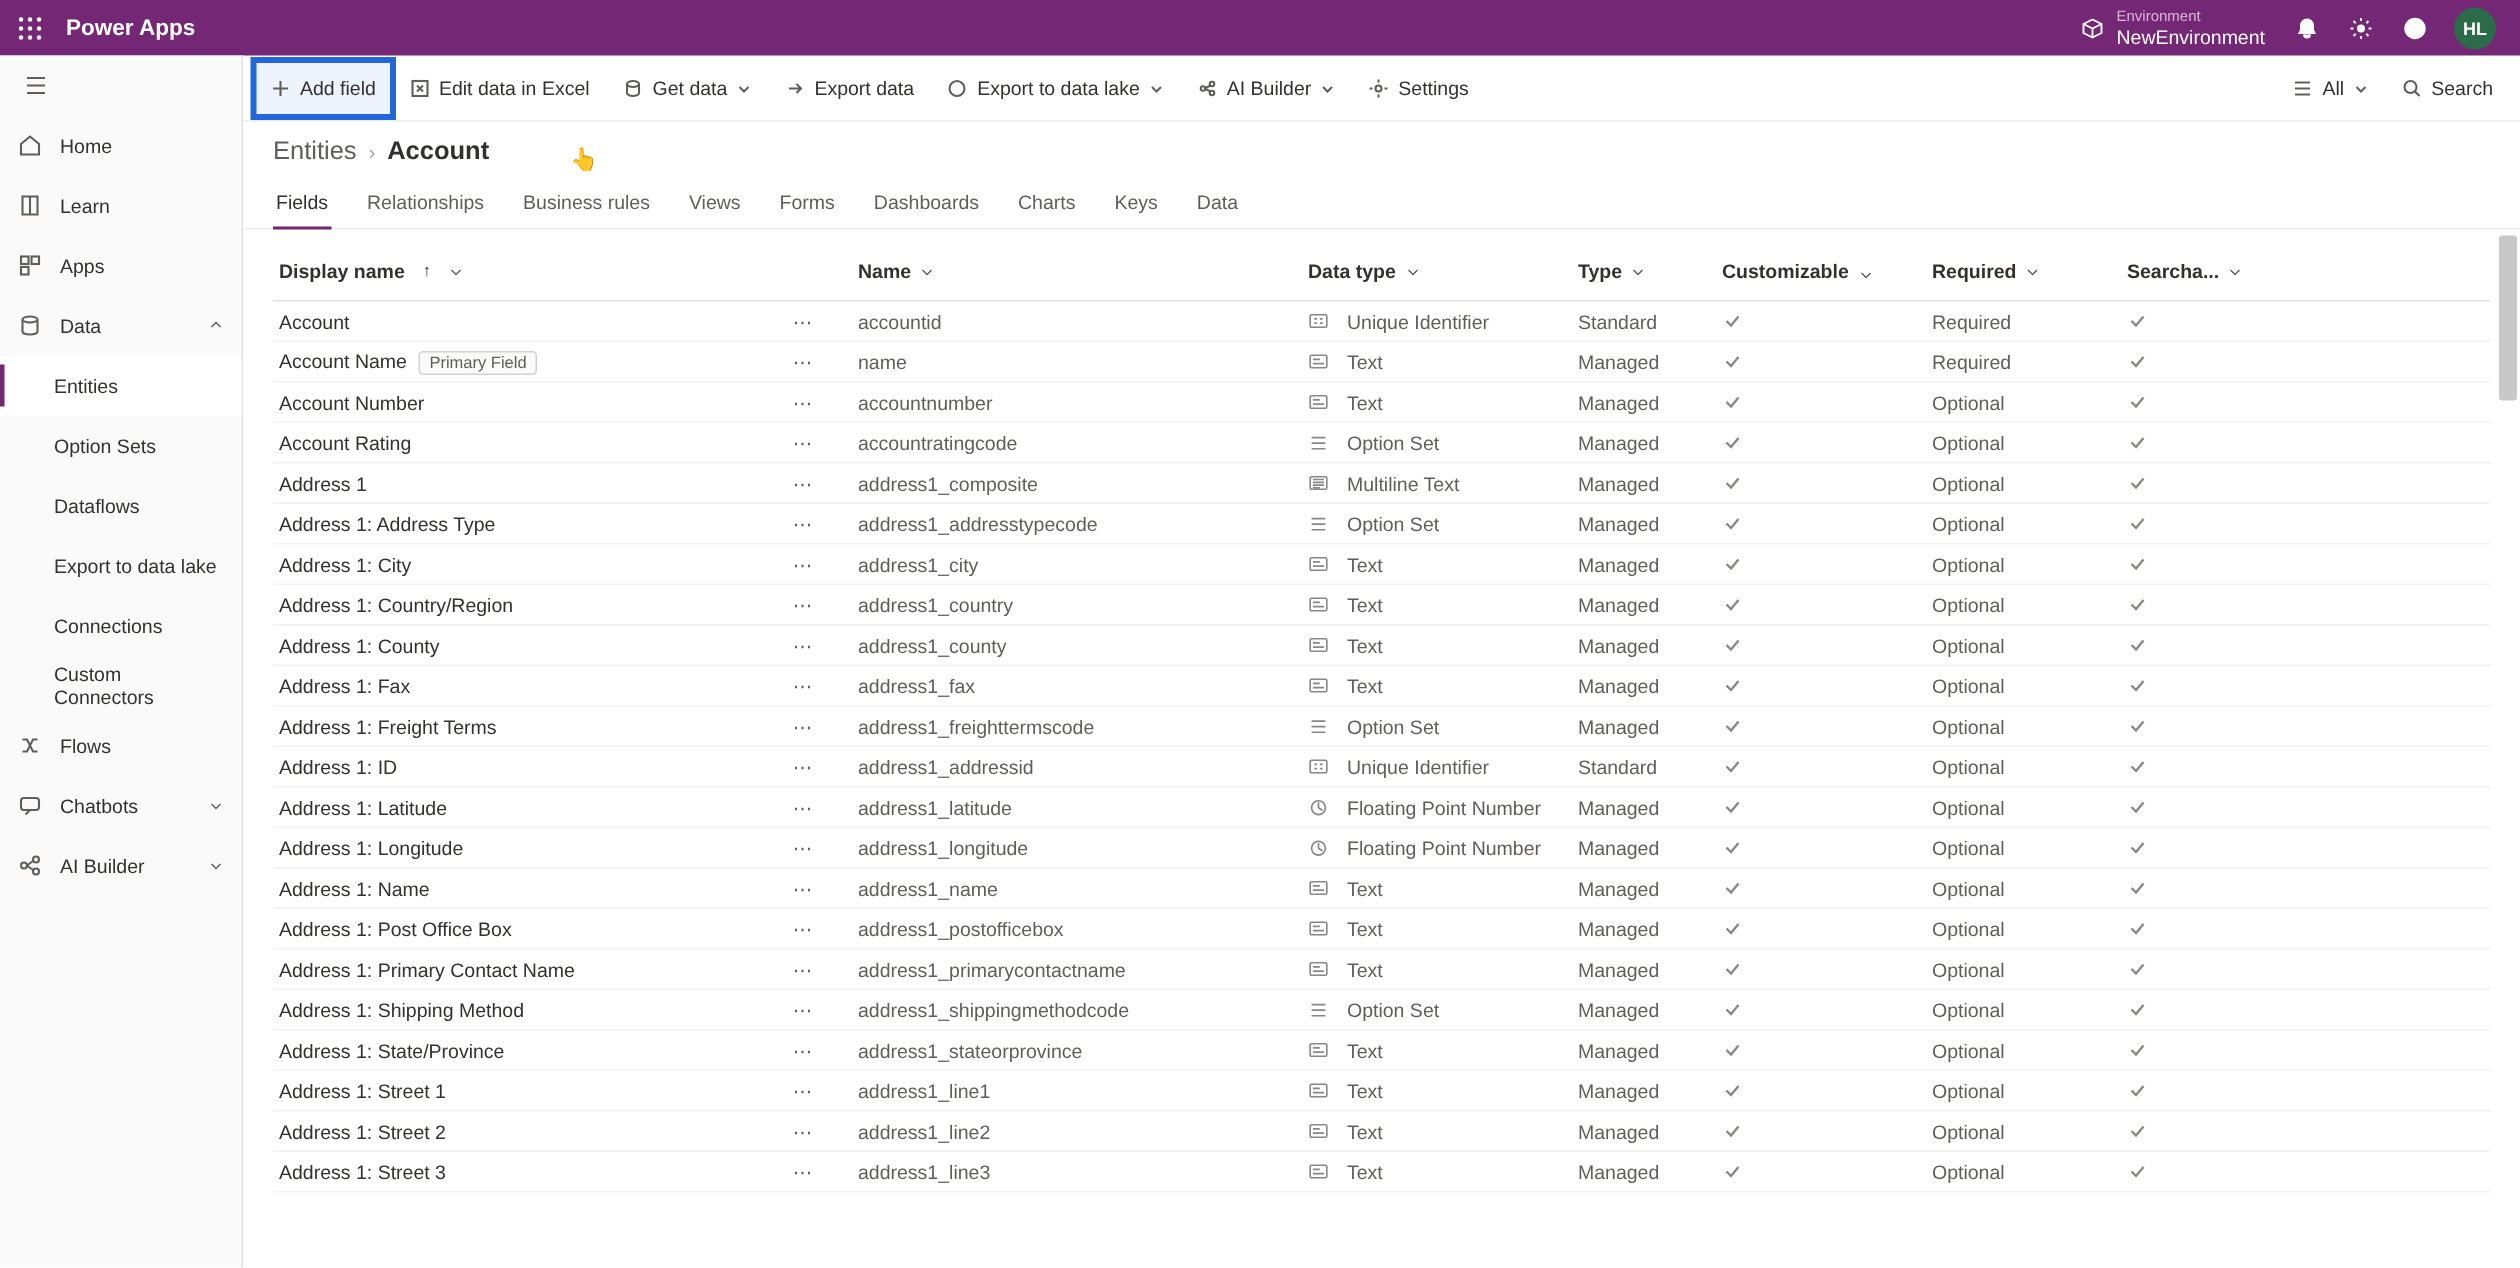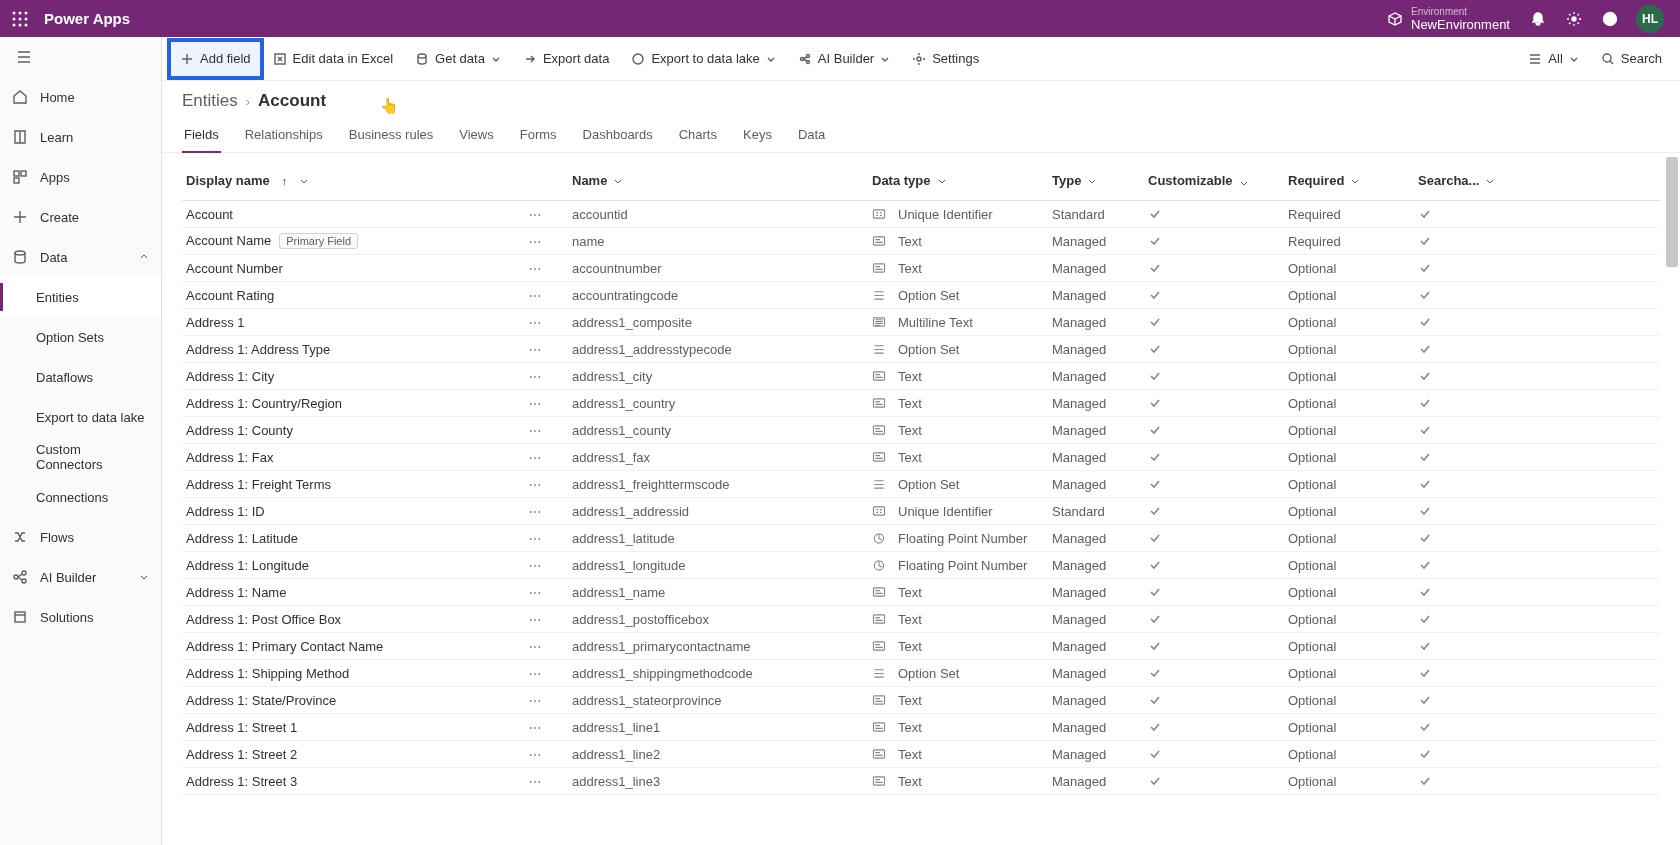--- a/index.html
+++ b/index.html
@@ -140,28 +140,20 @@
             <rect x="2" y="2" width="5" height="5"></rect>
             <rect x="9" y="2" width="5" height="5"></rect>
             <rect x="2" y="9" width="5" height="5"></rect>
           </svg>
         </span>
         <span>Apps</span>
       </div>
     <div class="nav-item">
         <span class="nav-icon">
           <svg width="16" height="16" viewBox="0 0 16 16">
-            <path d="M8 2v12M2 8h12"></path>
-          </svg>
-        </span>
-        <span>Create</span>
-      </div>
-    <div class="nav-item">
-        <span class="nav-icon">
-          <svg width="16" height="16" viewBox="0 0 16 16">
             <ellipse cx="8" cy="4" rx="5" ry="2"></ellipse>
             <path d="M3 4v8c0 1.1 2.2 2 5 2s5-.9 5-2V4"></path>
           </svg>
         </span>
         <span>Data</span>
         <span class="nav-chev"><svg width="10" height="10" viewBox="0 0 10 10" stroke="#605e5c" fill="none">
             <path d="M2 6l3-3 3 3"></path>
           </svg></span>
       </div>
     <div class="nav-item nav-sub active">
@@ -170,55 +162,58 @@
     <div class="nav-item nav-sub">
         <span>Option Sets</span>
       </div>
     <div class="nav-item nav-sub">
         <span>Dataflows</span>
       </div>
     <div class="nav-item nav-sub">
         <span>Export to data lake</span>
       </div>
     <div class="nav-item nav-sub">
+        <span>Connections</span>
+      </div>
+    <div class="nav-item nav-sub">
         <span>Custom Connectors</span>
-      </div>
-    <div class="nav-item nav-sub">
-        <span>Connections</span>
       </div>
     <div class="nav-item">
         <span class="nav-icon">
           <svg width="16" height="16" viewBox="0 0 16 16">
             <path d="M3 4h3l4 8h3M3 12h3l4-8h3"></path>
           </svg>
         </span>
         <span>Flows</span>
+      </div>
+    <div class="nav-item">
+        <span class="nav-icon">
+          <svg width="16" height="16" viewBox="0 0 16 16">
+            <rect x="2" y="3" width="12" height="8" rx="2"></rect>
+            <path d="M5 14l3-3"></path>
+          </svg>
+        </span>
+        <span>Chatbots</span>
+        <span class="nav-chev"><svg width="10" height="10" viewBox="0 0 10 10" stroke="#605e5c" fill="none">
+            <path d="M2 4l3 3 3-3"></path>
+          </svg></span>
       </div>
     <div class="nav-item">
         <span class="nav-icon">
           <svg width="16" height="16" viewBox="0 0 16 16">
             <circle cx="4" cy="8" r="2"></circle>
             <circle cx="12" cy="4" r="2"></circle>
             <circle cx="12" cy="12" r="2"></circle>
             <path d="M6 8l4-3M6 8l4 3"></path>
           </svg>
         </span>
         <span>AI Builder</span>
         <span class="nav-chev"><svg width="10" height="10" viewBox="0 0 10 10" stroke="#605e5c" fill="none">
             <path d="M2 4l3 3 3-3"></path>
           </svg></span>
-      </div>
-    <div class="nav-item">
-        <span class="nav-icon">
-          <svg width="16" height="16" viewBox="0 0 16 16">
-            <rect x="3" y="3" width="10" height="10"></rect>
-            <path d="M3 6h10"></path>
-          </svg>
-        </span>
-        <span>Solutions</span>
       </div>
   </div>
 
   <div class="main">
     <div class="cmdbar">
       <div class="cmd highlight">
           <svg width="14" height="14" viewBox="0 0 14 14">
             <path d="M7 2v10M2 7h10"></path>
           </svg>
           <span>Add field</span>

